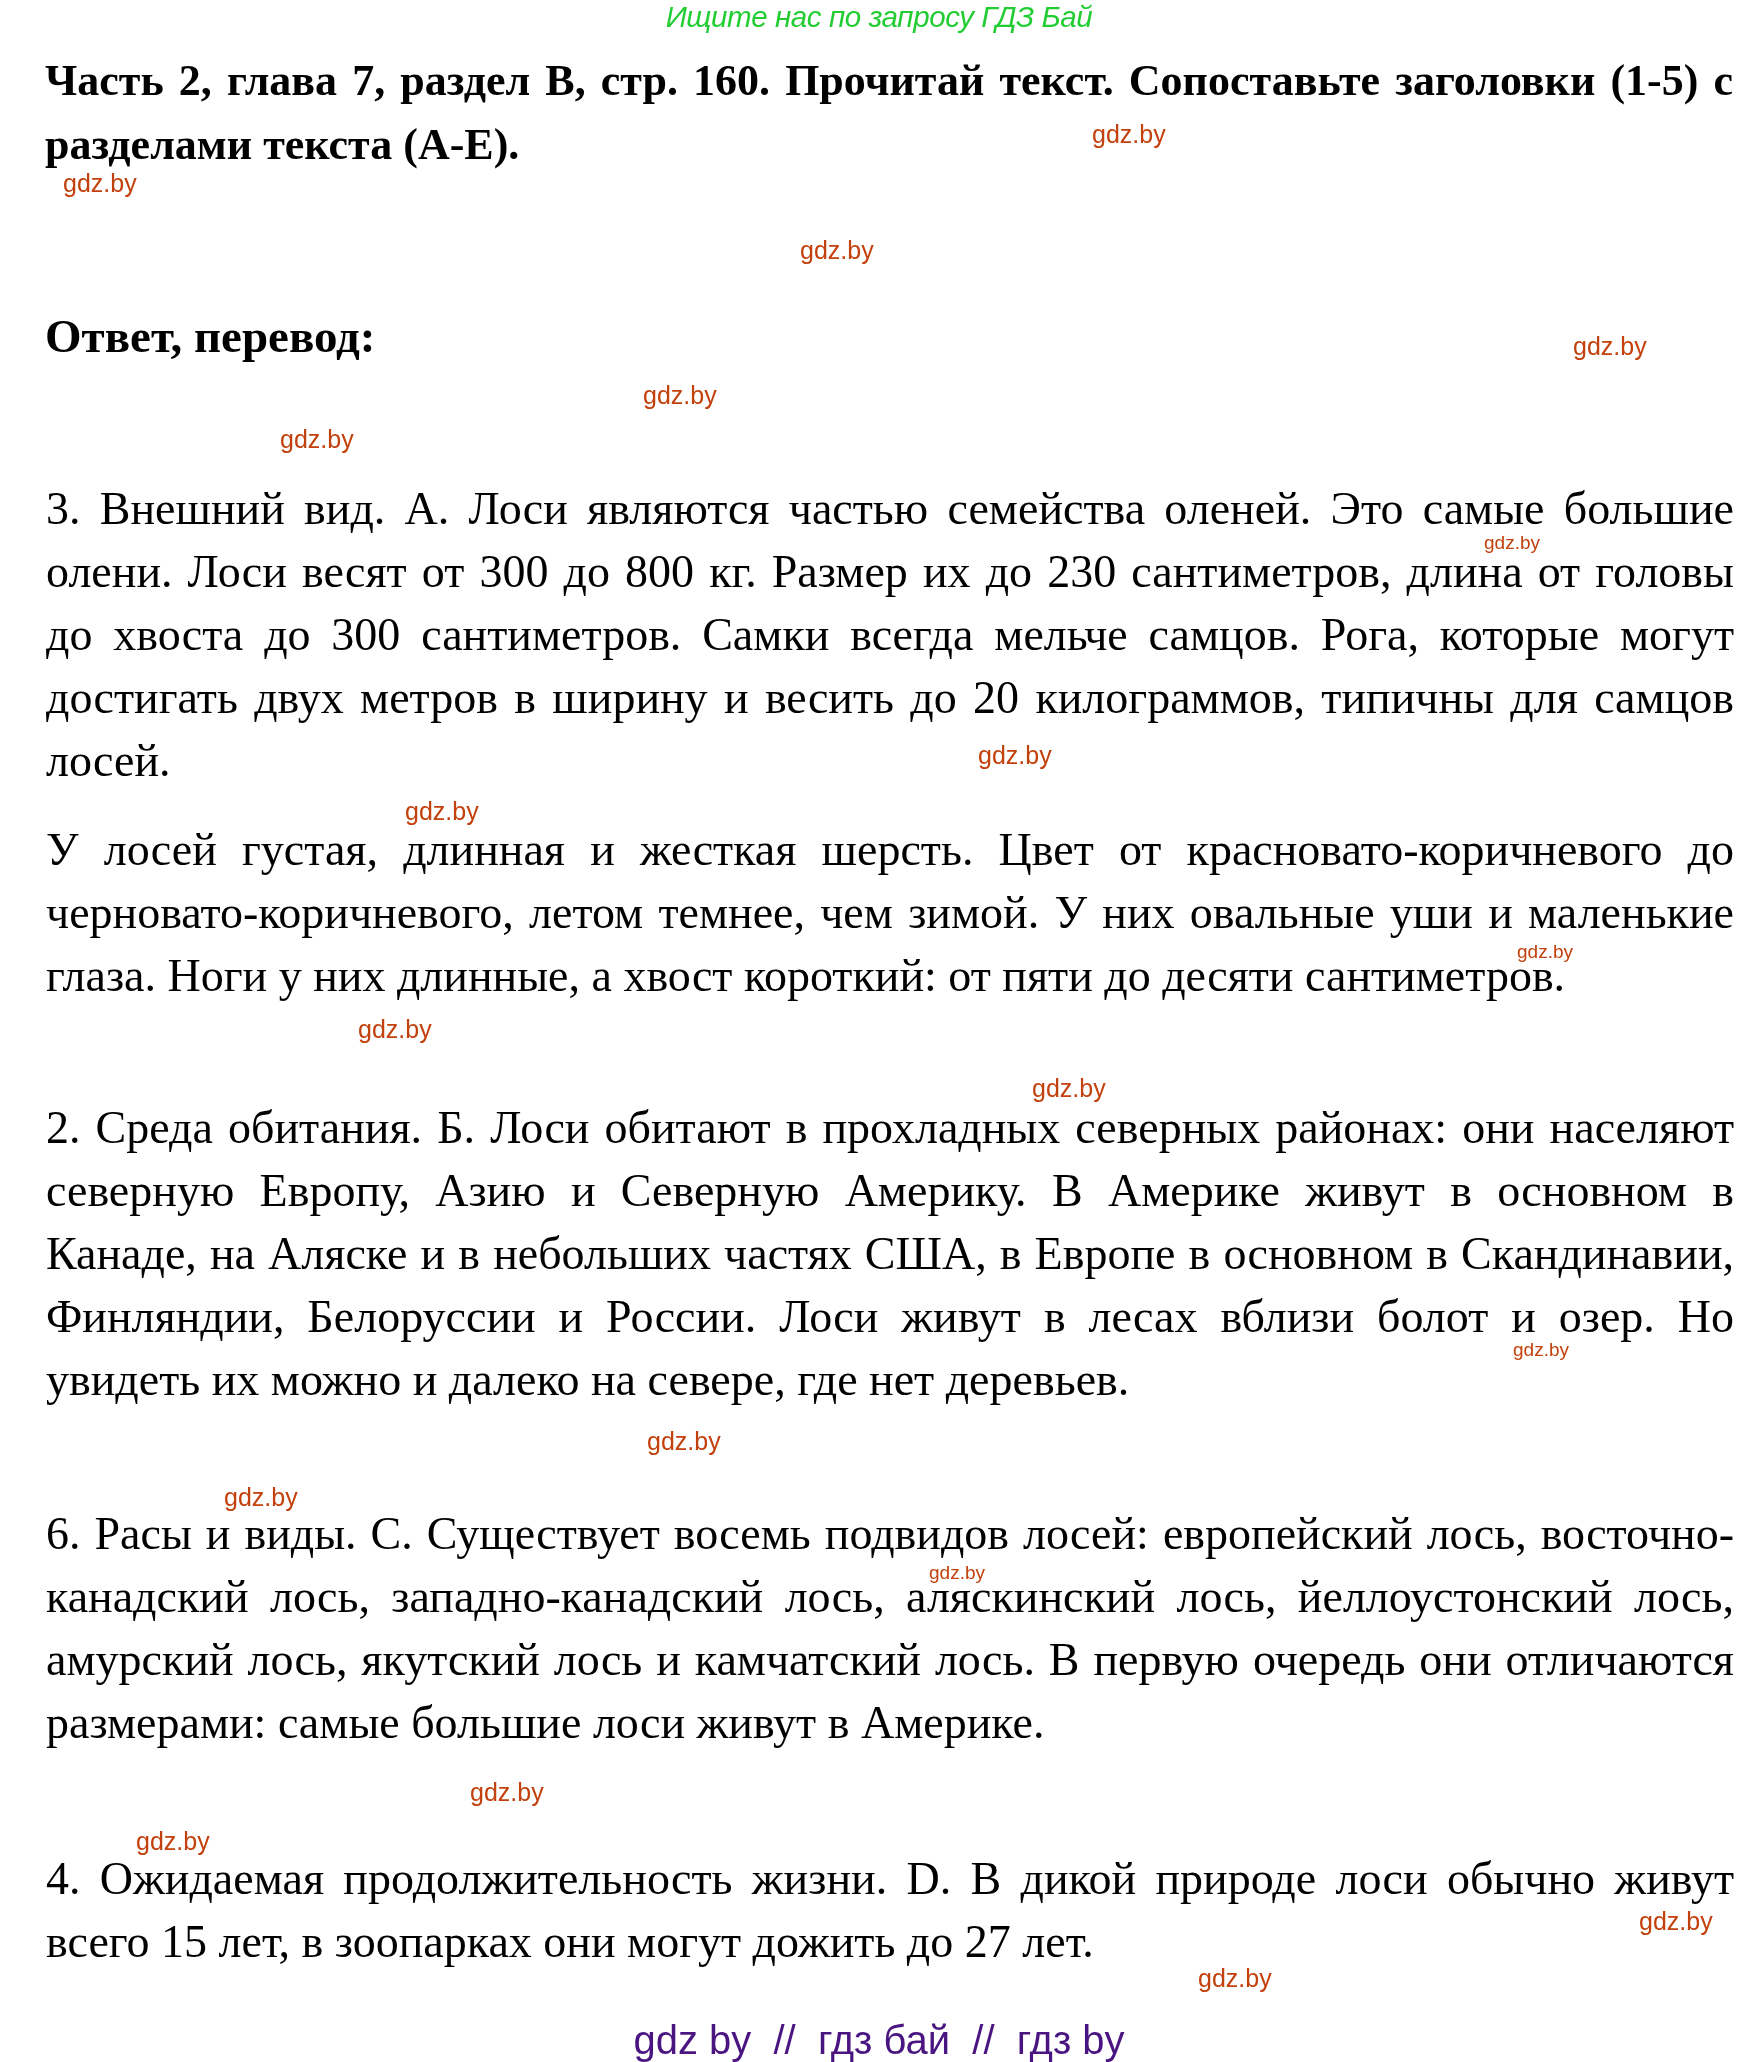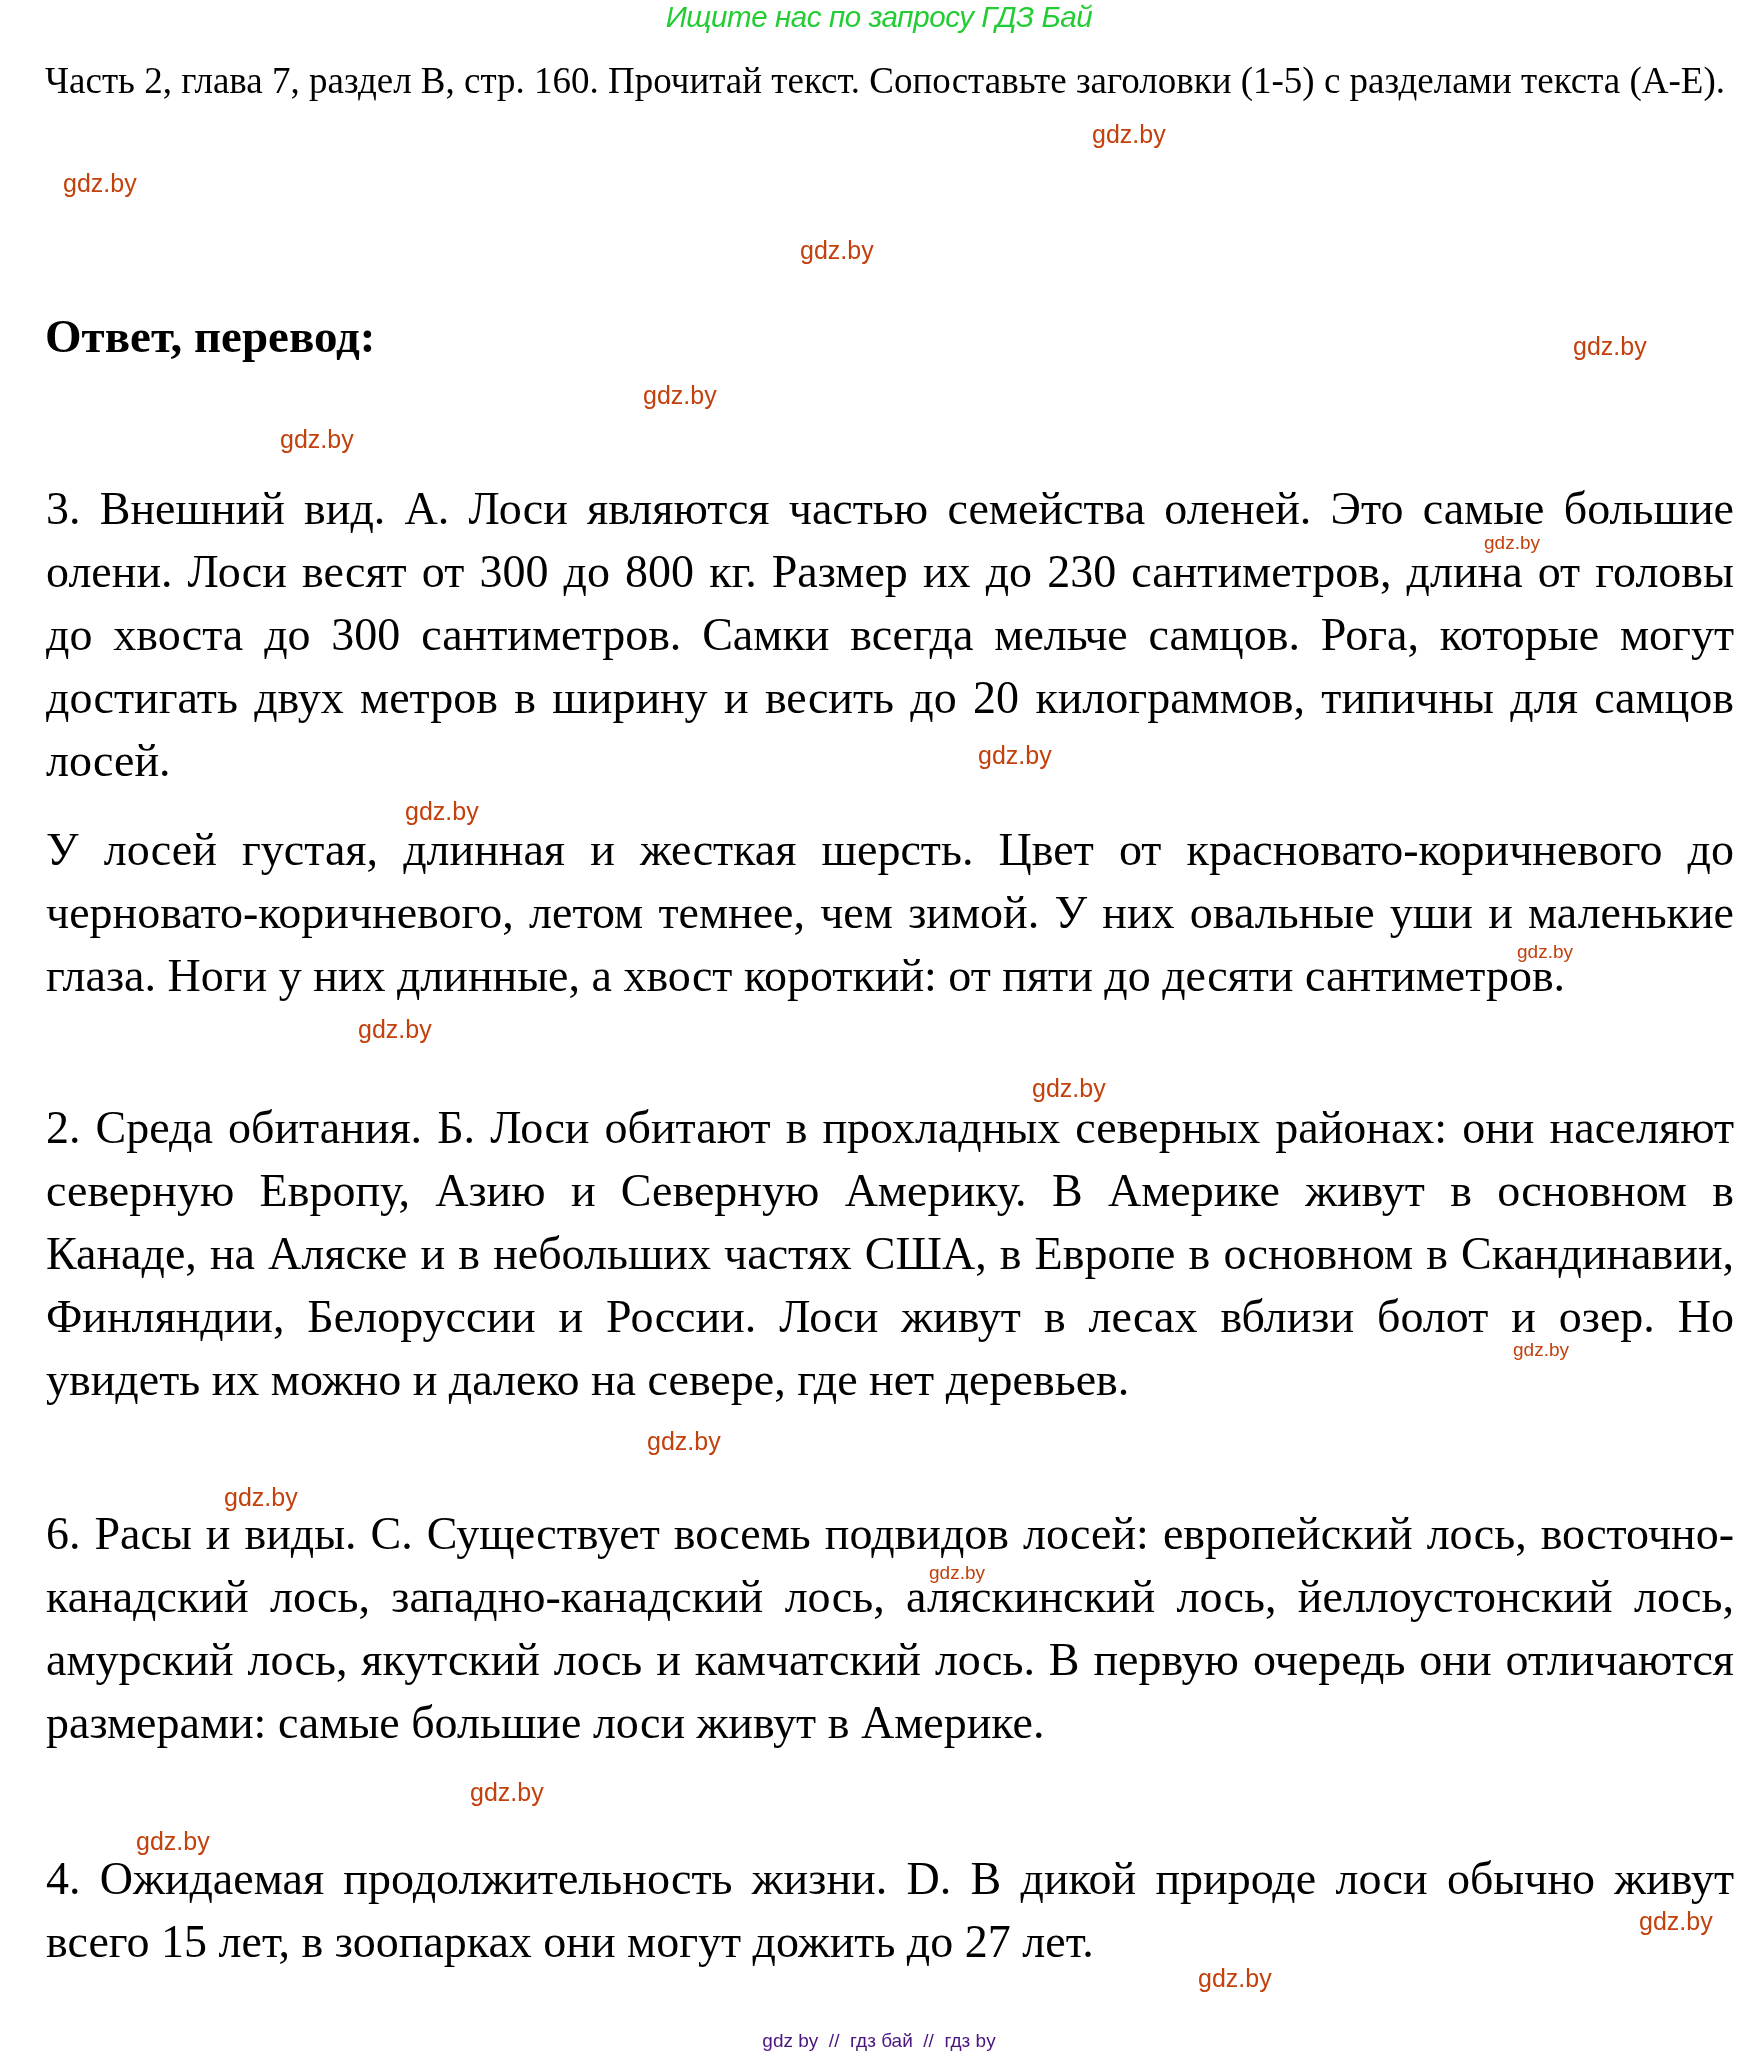--- a/index.html
+++ b/index.html
@@ -27,22 +27,22 @@
       color: #22cc33;
       letter-spacing: -0.4px;
       font-style: italic;
     }
     .task-title {
       position: absolute;
       left: 45px;
       top: 49px;
       width: 1688px;
       font-family: "Liberation Serif", "DejaVu Serif", serif;
-      font-weight: normal;
-      font-size: 37px;
+      font-weight: bold;
+      font-size: 44px;
       line-height: 64px;
       text-align: justify;
       margin: 0;
     }
     .answer-heading {
       position: absolute;
       left: 45px;
       top: 308px;
       font-family: "Liberation Serif", "DejaVu Serif", serif;
       font-weight: bold;
@@ -75,21 +75,21 @@
       font-size: 19px;
       line-height: 21px;
     }
     .footer {
       position: absolute;
       left: 0;
       width: 100%;
       top: 2023px;
       text-align: center;
       font-family: "Liberation Sans", "DejaVu Sans", sans-serif;
-      font-size: 19px;
+      font-size: 40px;
       line-height: 35px;
       color: #4a1580;
       white-space: pre;
     }
   </style>
 </head>
 <body>
 
 <div class="top-banner">Ищите нас по запросу ГДЗ Бай</div>
 

